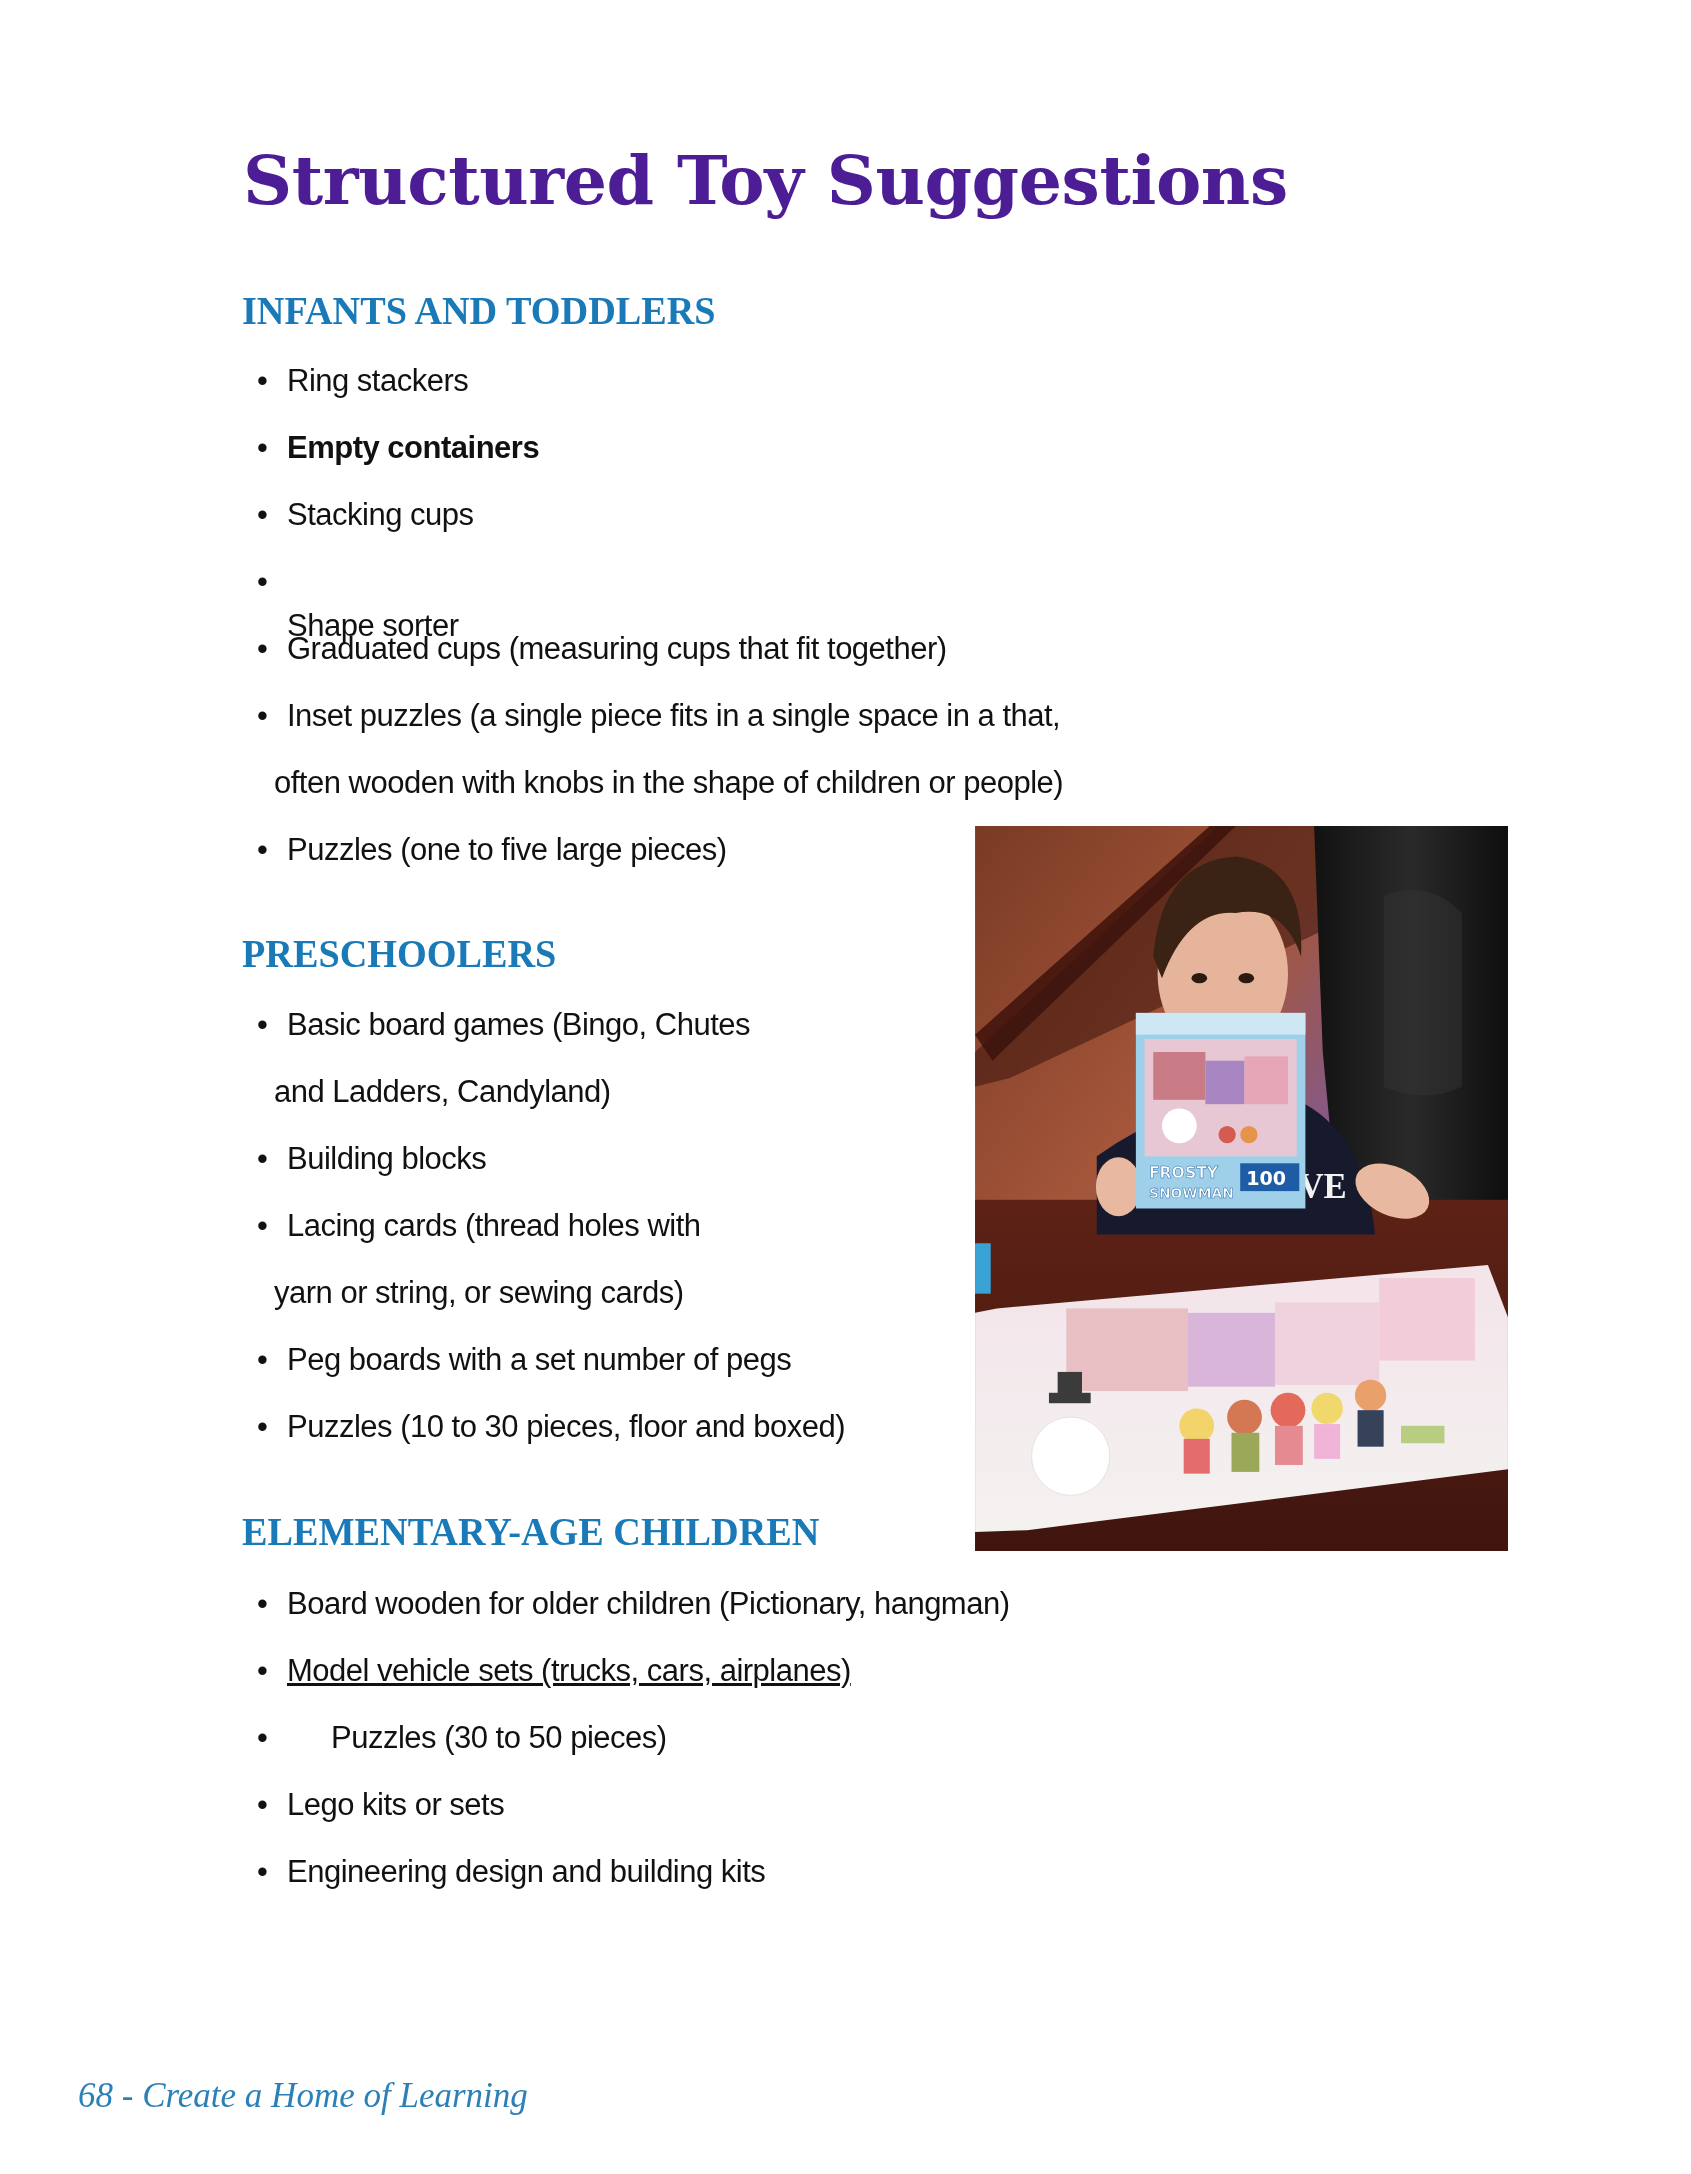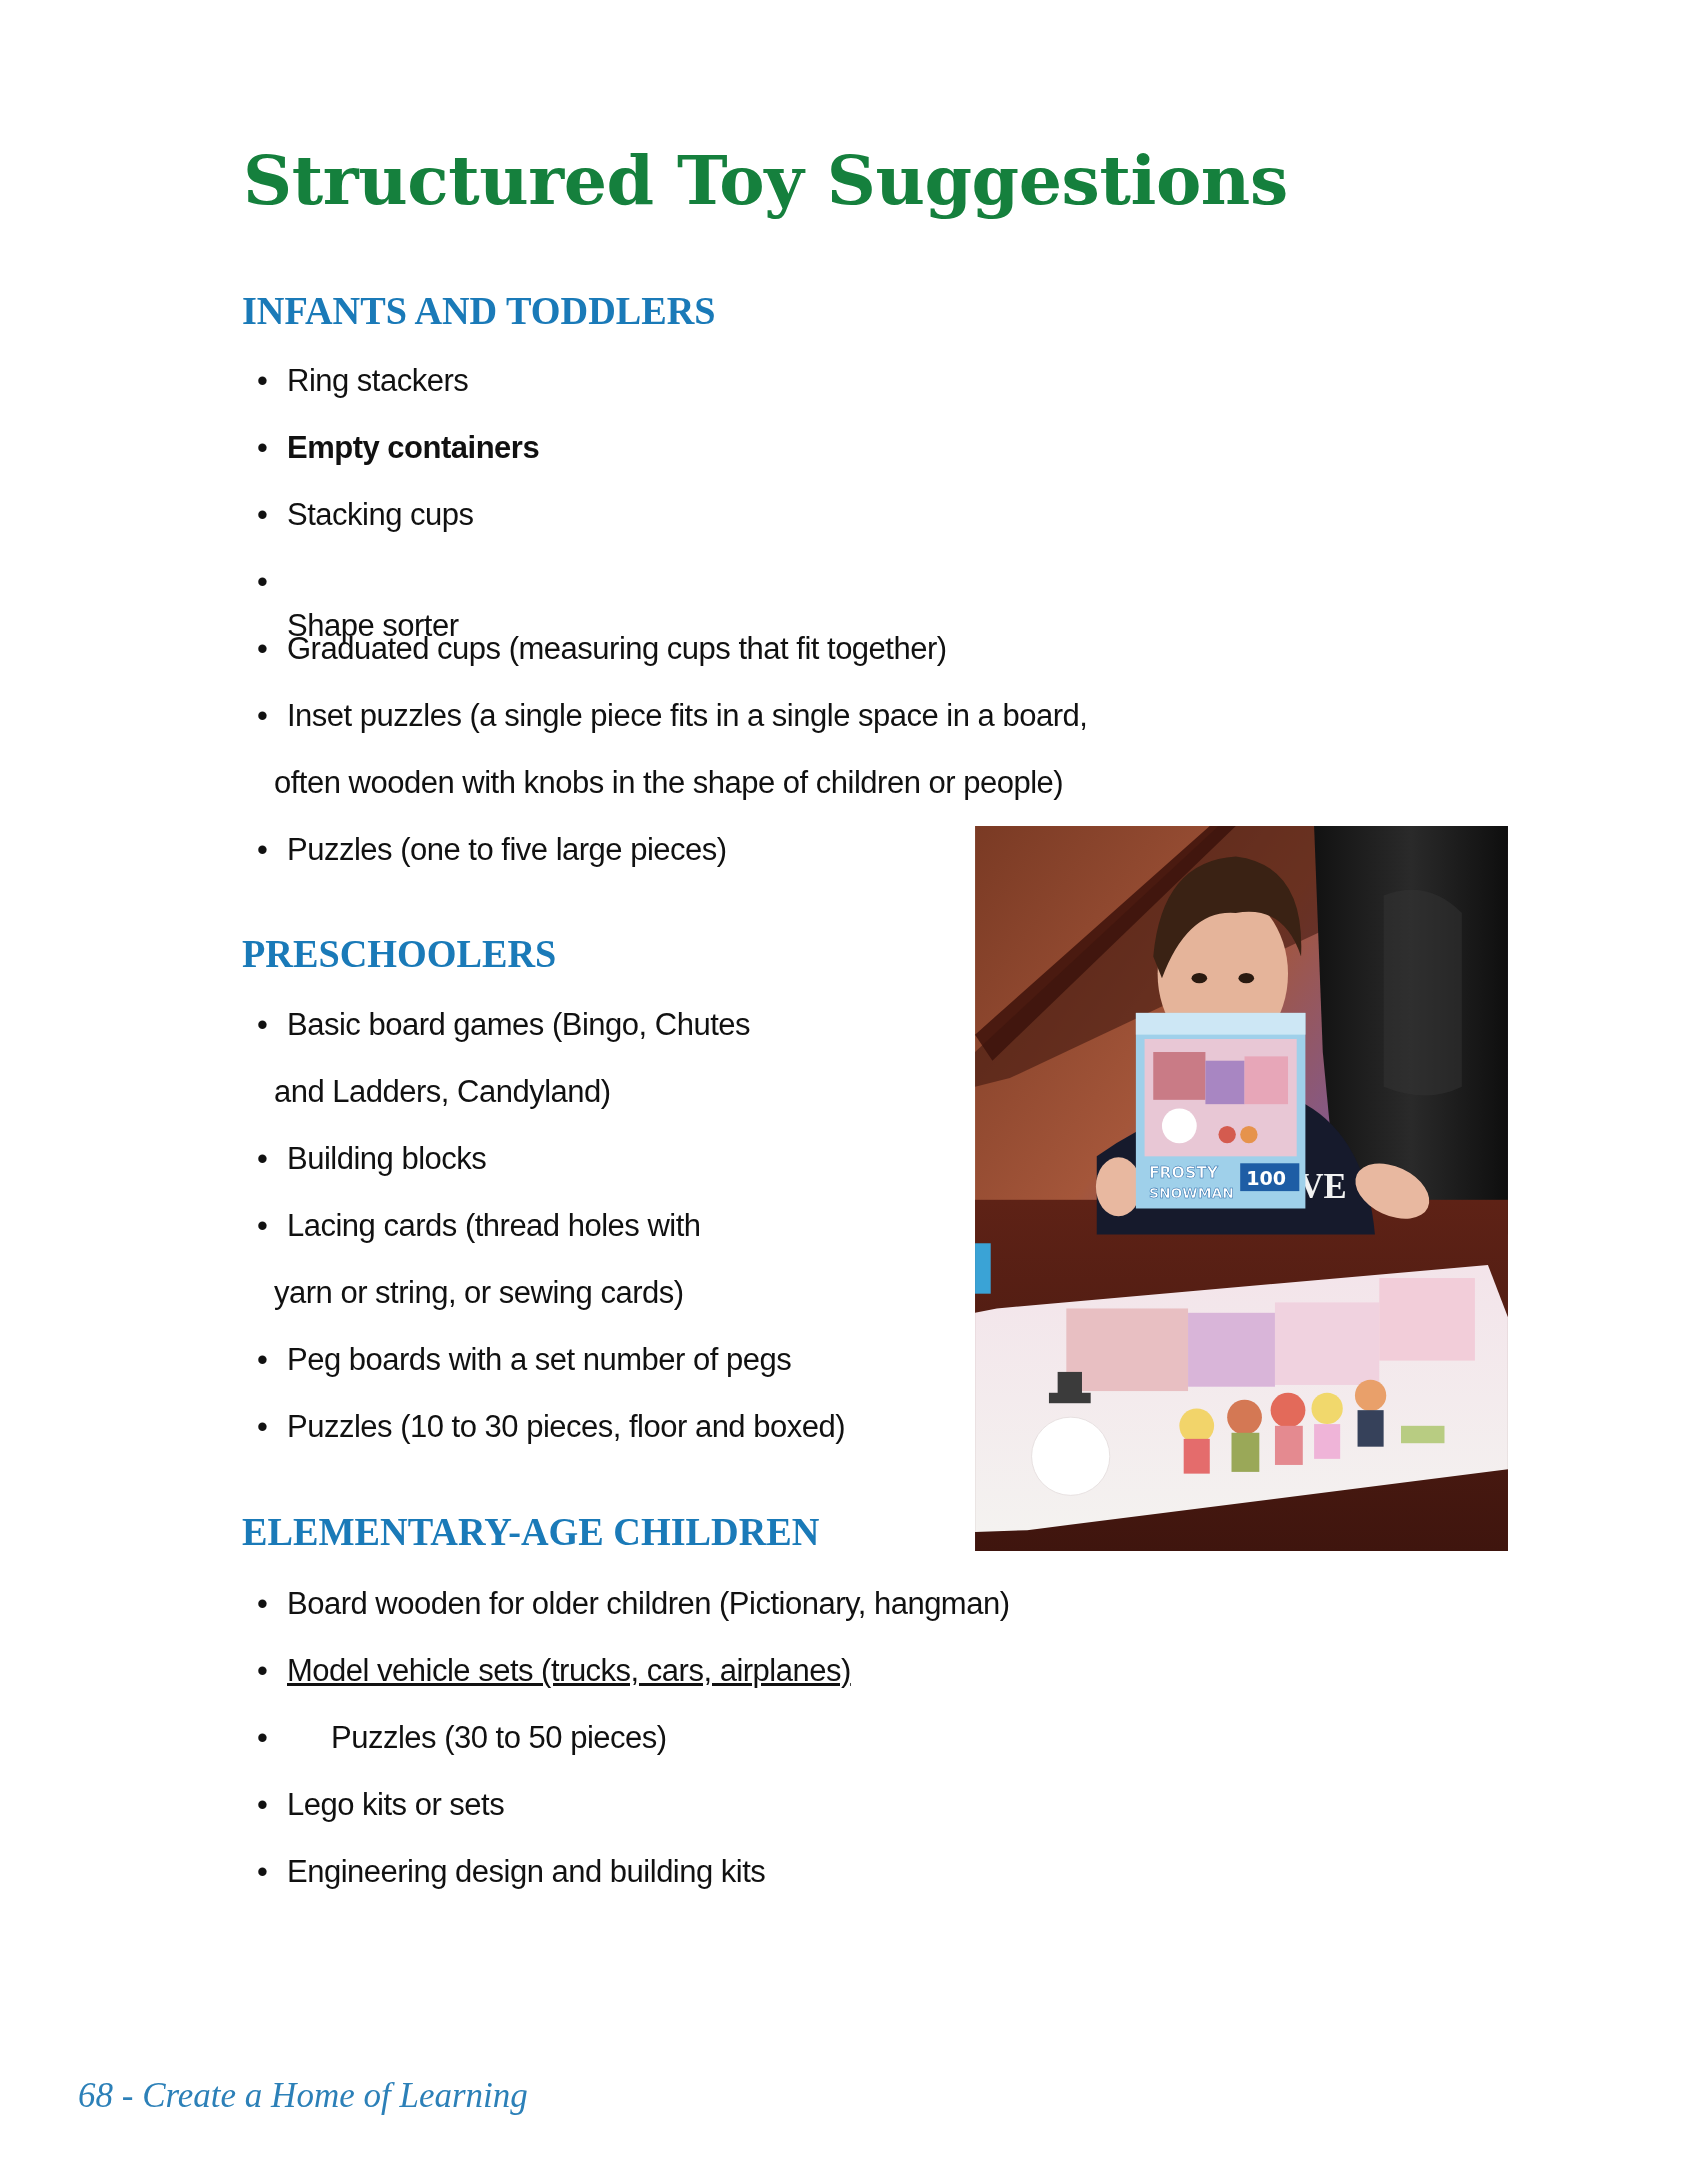--- a/index.html
+++ b/index.html
@@ -2,21 +2,21 @@
 <html style="font-size:14px"><head>
 <meta charset="utf-8">
 <style>
   html, body { margin:0; padding:0; background:#ffffff; }
   body { width:1691px; height:2174px; position:relative; overflow:hidden; }
   .abs { position:absolute; white-space:nowrap; }
   .title {
     left:243px; top:137px;
     font-family:"DejaVu Serif","Liberation Serif",serif;
     font-weight:bold; font-size:68px; line-height:87px;
-    color:#15803d; letter-spacing:-0.4px;
+    color:#4c1d95; letter-spacing:-0.4px;
   }
   .heading {
     left:242px;
     font-family:"Liberation Serif","DejaVu Serif",serif;
     font-weight:bold; font-size:39px; line-height:43px;
     color:#1a7ab8; transform:scaleX(0.98); transform-origin:left;
   }
   .item {
     font-family:"Liberation Sans",sans-serif;
     font-size:31px; line-height:38px; color:#111111;
@@ -55,21 +55,21 @@
     <span class="abs item bullet" style="top:496px;">•</span>
     <span class="abs item text" style="top:496px;">Stacking cups</span>
 
     <span class="abs item bullet" style="top:563px;">•</span>
     <span class="abs item text" style="top:563px;margin-top:44px;">Shape sorter</span>
 
     <span class="abs item bullet" style="top:630px;">•</span>
     <span class="abs item text" style="top:630px;">Graduated cups (measuring cups that fit together)</span>
 
     <span class="abs item bullet" style="top:697px;">•</span>
-    <span class="abs item text" style="top:697px;">Inset puzzles (a single piece fits in a single space in a board,</span>
+    <span class="abs item text" style="top:697px;">Inset puzzles (a single piece fits in a single space in a that,</span>
     <span class="abs item cont" style="top:764px;">often wooden with knobs in the shape of children or people)</span>
 
     <span class="abs item bullet" style="top:831px;">•</span>
     <span class="abs item text" style="top:831px;">Puzzles (one to five large pieces)</span>
   </div>
 
   <div class="abs heading" style="top:932px;">PRESCHOOLERS</div>
 
   <div>
     <span class="abs item bullet" style="top:1006px;">•</span>

